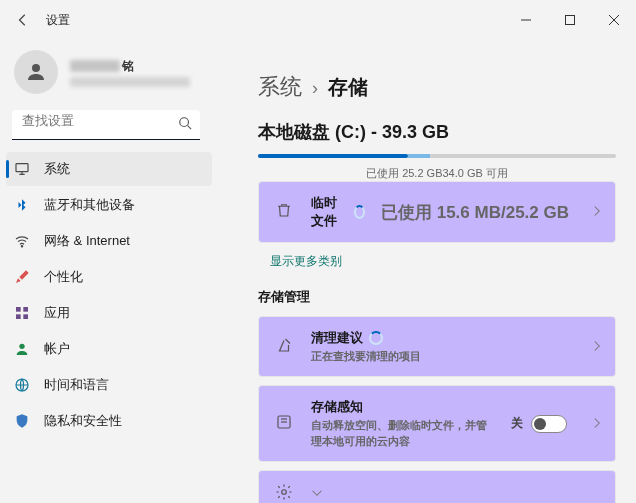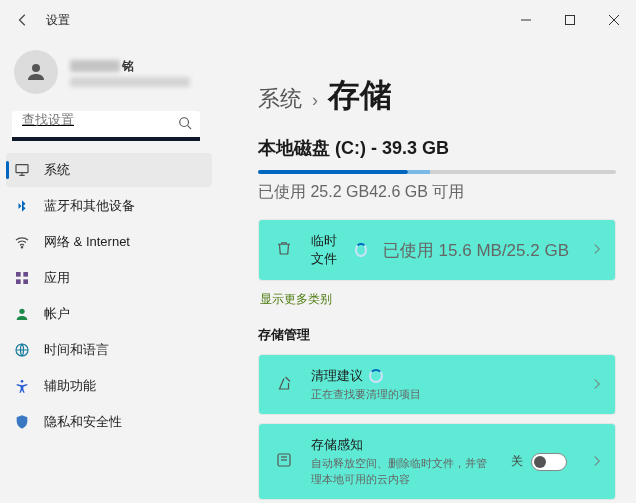--- a/index.html
+++ b/index.html
@@ -12,47 +12,47 @@
 .winbtn svg { width: 10px; height: 10px; }
 .layout { display: flex; height: 463px; }
 .sidebar { width: 220px; padding: 0 8px 0 0; overflow-y: auto; }
 .user { display: flex; align-items: center; padding: 10px 12px 16px 14px; gap: 12px; }
 .avatar { width: 44px; height: 44px; border-radius: 50%; background: #dcdcdc; display: flex; align-items: center; justify-content: center; color: #555; }
 .avatar svg { width: 24px; height: 24px; }
 .ublock { display: flex; flex-direction: column; gap: 2px; }
 .unameblur { width: 50px; height: 12px; background: #c4c4c4; filter: blur(2px); border-radius: 2px; }
 .uemailblur { width: 120px; height: 10px; background: #d4d4d4; filter: blur(2px); border-radius: 2px; }
 .search { margin: 0 12px 12px 12px; position: relative; }
-.search input { width: 100%; height: 30px; border: none; border-bottom: 4px solid #0f172a; background: #fff; padding: 0 30px 8px 10px; font-size: 13px; border-radius: 4px 4px 0 0; outline: none; text-decoration: underline; }
+.search input { width: 100%; height: 30px; border: none; border-bottom: 1px solid #0f172a; background: #fff; padding: 0 30px 8px 10px; font-size: 13px; border-radius: 4px 4px 0 0; outline: none; }
 .search .sicon { position: absolute; right: 8px; top: 6px; color: #555; }
 .navlist { display: flex; flex-direction: column; gap: 2px; padding-left: 6px; }
 .navitem { display: flex; align-items: center; height: 34px; padding: 0 10px 0 8px; border-radius: 4px; font-size: 13px; color: #222; gap: 14px; cursor: pointer; position: relative; }
 .navitem.active { background: #e9e9e9; }
 .navitem.active::before { content: ""; position: absolute; left: 0; top: 8px; bottom: 8px; width: 3px; background: #0067c0; border-radius: 2px; }
 .navicon { width: 16px; height: 16px; display: flex; align-items: center; justify-content: center; }
 .main { flex: 1; padding: 0 20px 0 38px; overflow-y: auto; }
 .bc { display: flex; align-items: baseline; gap: 10px; margin: 6px 0 18px 0; }
 .bc .p1 { font-size: 22px; color: #555; }
 .bc .sep { font-size: 18px; color: #777; }
-.bc .p2 { font-size: 32px; font-weight: 600; margin-top: 28px; }
+.bc .p2 { font-size: 20px; font-weight: 600; margin-top: 28px; }
 .disk-title { font-size: 18px; font-weight: 600; margin-bottom: 10px; }
 .bar { height: 4px; background: #d0d0d0; border-radius: 2px; position: relative; margin-bottom: 8px; }
 .bar .fill { position: absolute; left: 0; top: 0; bottom: 0; background: #0067c0; border-radius: 2px; }
 .bar .fill2 { position: absolute; top: 0; bottom: 0; background: #7ab8e8; }
-.barlabels { display: flex; justify-content: flex-start; font-size: 16px; color: #666; margin-bottom: 16px; }
-.card { background: #5eead4; border: 1px solid #e6e6e6; border-radius: 4px; margin-bottom: 8px; display: flex; align-items: center; padding: 12px 12px 12px 16px; gap: 16px; }
+.barlabels { display: flex; justify-content: center; font-size: 11px; color: #666; margin-bottom: 0; }
+.card { background: #c4b5fd; border: 1px solid #e6e6e6; border-radius: 4px; margin-bottom: 8px; display: flex; align-items: center; padding: 12px 12px 12px 16px; gap: 16px; font-weight: bold; }
 .card .cicon { width: 20px; color: #555; }
 .card .cbody { flex: 1; display: flex; flex-direction: column; gap: 2px; }
 .card .ctitle { font-size: 13px; display: flex; align-items: center; gap: 6px; }
 .card .csub { font-size: 11px; color: #666; line-height: 1.4; }
 .card .cstatus { font-size: 17px; color: #666; margin-right: 6px; }
 .card .chev { color: #777; }
 .spinner { width: 14px; height: 14px; border: 2px solid #cce3f6; border-top-color: #0067c0; border-radius: 50%; animation: spin 0.9s linear infinite; display: inline-block; }
 @keyframes spin { to { transform: rotate(360deg); } }
-.showmore { font-size: 12px; color: #4d7c0f; margin: 10px 0 18px 2px; cursor: pointer; }
+.showmore { font-size: 12px; color: #0f766e; margin: 10px 0 18px 12px; cursor: pointer; }
 .section-h { font-size: 13px; font-weight: 700; margin-bottom: 10px; }
 .toggle { width: 36px; height: 18px; border-radius: 10px; border: 1px solid #888; background: #fff; position: relative; }
 .toggle .knob { position: absolute; left: 2px; top: 2px; width: 12px; height: 12px; background: #555; border-radius: 50%; }
 .togglewrap { display: flex; align-items: center; gap: 8px; font-size: 12px; color: #444; }
 </style>
 </head>
 <body>
 
 <div class="titlebar">
   <span class="back">
@@ -129,20 +129,28 @@
         <div class="navitem">
           <span class="navicon" style="color:#4a4a4a">
             <svg width="16" height="16" viewBox="0 0 24 24" fill="none" stroke="currentColor" stroke-width="1.8">
               <path d="M3 9a14 14 0 0118 0M6 13a9 9 0 0112 0M9 17a4 4 0 016 0"></path>
               <circle cx="12" cy="20" r="1" fill="currentColor"></circle>
             </svg>
           </span>
           <span>网络 &amp; Internet</span>
         </div>
         <div class="navitem">
+          <span class="navicon" style="color:#d9534f">
+            <svg width="16" height="16" viewBox="0 0 24 24" fill="currentColor">
+              <path d="M18 2l4 4-10 10-4-4zM6 14l-3 7 7-3z"></path>
+            </svg>
+          </span>
+          <span>个性化</span>
+        </div>
+        <div class="navitem">
           <span class="navicon" style="color:#6b4b8a">
             <svg width="16" height="16" viewBox="0 0 24 24" fill="currentColor">
               <rect x="3" y="3" width="7" height="7"></rect>
               <rect x="14" y="3" width="7" height="7"></rect>
               <rect x="3" y="14" width="7" height="7"></rect>
               <rect x="14" y="14" width="7" height="7"></rect>
             </svg>
           </span>
           <span>应用</span>
         </div>
@@ -156,29 +164,20 @@
           <span>帐户</span>
         </div>
         <div class="navitem">
           <span class="navicon" style="color:#157a9c">
             <svg width="16" height="16" viewBox="0 0 24 24" fill="none" stroke="currentColor" stroke-width="1.8">
               <circle cx="12" cy="12" r="9"></circle>
               <path d="M3 12h18M12 3c3 3 3 15 0 18M12 3c-3 3-3 15 0 18"></path>
             </svg>
           </span>
           <span>时间和语言</span>
-        </div>
-        <div class="navitem">
-          <span class="navicon" style="color:#2a5bd7">
-            <svg width="16" height="16" viewBox="0 0 24 24" fill="currentColor">
-              <circle cx="12" cy="5" r="2"></circle>
-              <path d="M4 9l8 2 8-2v2l-6 2v4l2 5h-2l-2-4-2 4H8l2-5v-4L4 11z"></path>
-            </svg>
-          </span>
-          <span>辅助功能</span>
         </div>
         <div class="navitem">
           <span class="navicon" style="color:#3a78c2">
             <svg width="16" height="16" viewBox="0 0 24 24" fill="currentColor">
               <path d="M12 2l8 3v6c0 5-3 9-8 11-5-2-8-6-8-11V5z"></path>
             </svg>
           </span>
           <span>隐私和安全性</span>
         </div>
       </div>
@@ -191,21 +190,21 @@
       <span class="p2">存储</span>
     </div>
 
     <div class="disk-title">本地磁盘 (C:) - 39.3 GB</div>
     <div class="bar">
       <div class="fill" id="barfill" style="width: 42%;"></div>
       <div class="fill2" id="barfill2" style="left: 42%; width: 6%;"></div>
     </div>
     <div class="barlabels">
       <span>已使用 25.2 GB</span>
-      <span>42.6 GB 可用</span>
+      <span>34.0 GB 可用</span>
     </div>
 
     <div class="card">
       <span class="cicon">
         <svg width="18" height="18" viewBox="0 0 24 24" fill="none" stroke="currentColor" stroke-width="1.6">
             <path d="M4 7h16M9 7V5h6v2M6 7l1 13h10l1-13"></path>
           </svg>
       </span>
       <div class="cbody">
         <div class="ctitle">

